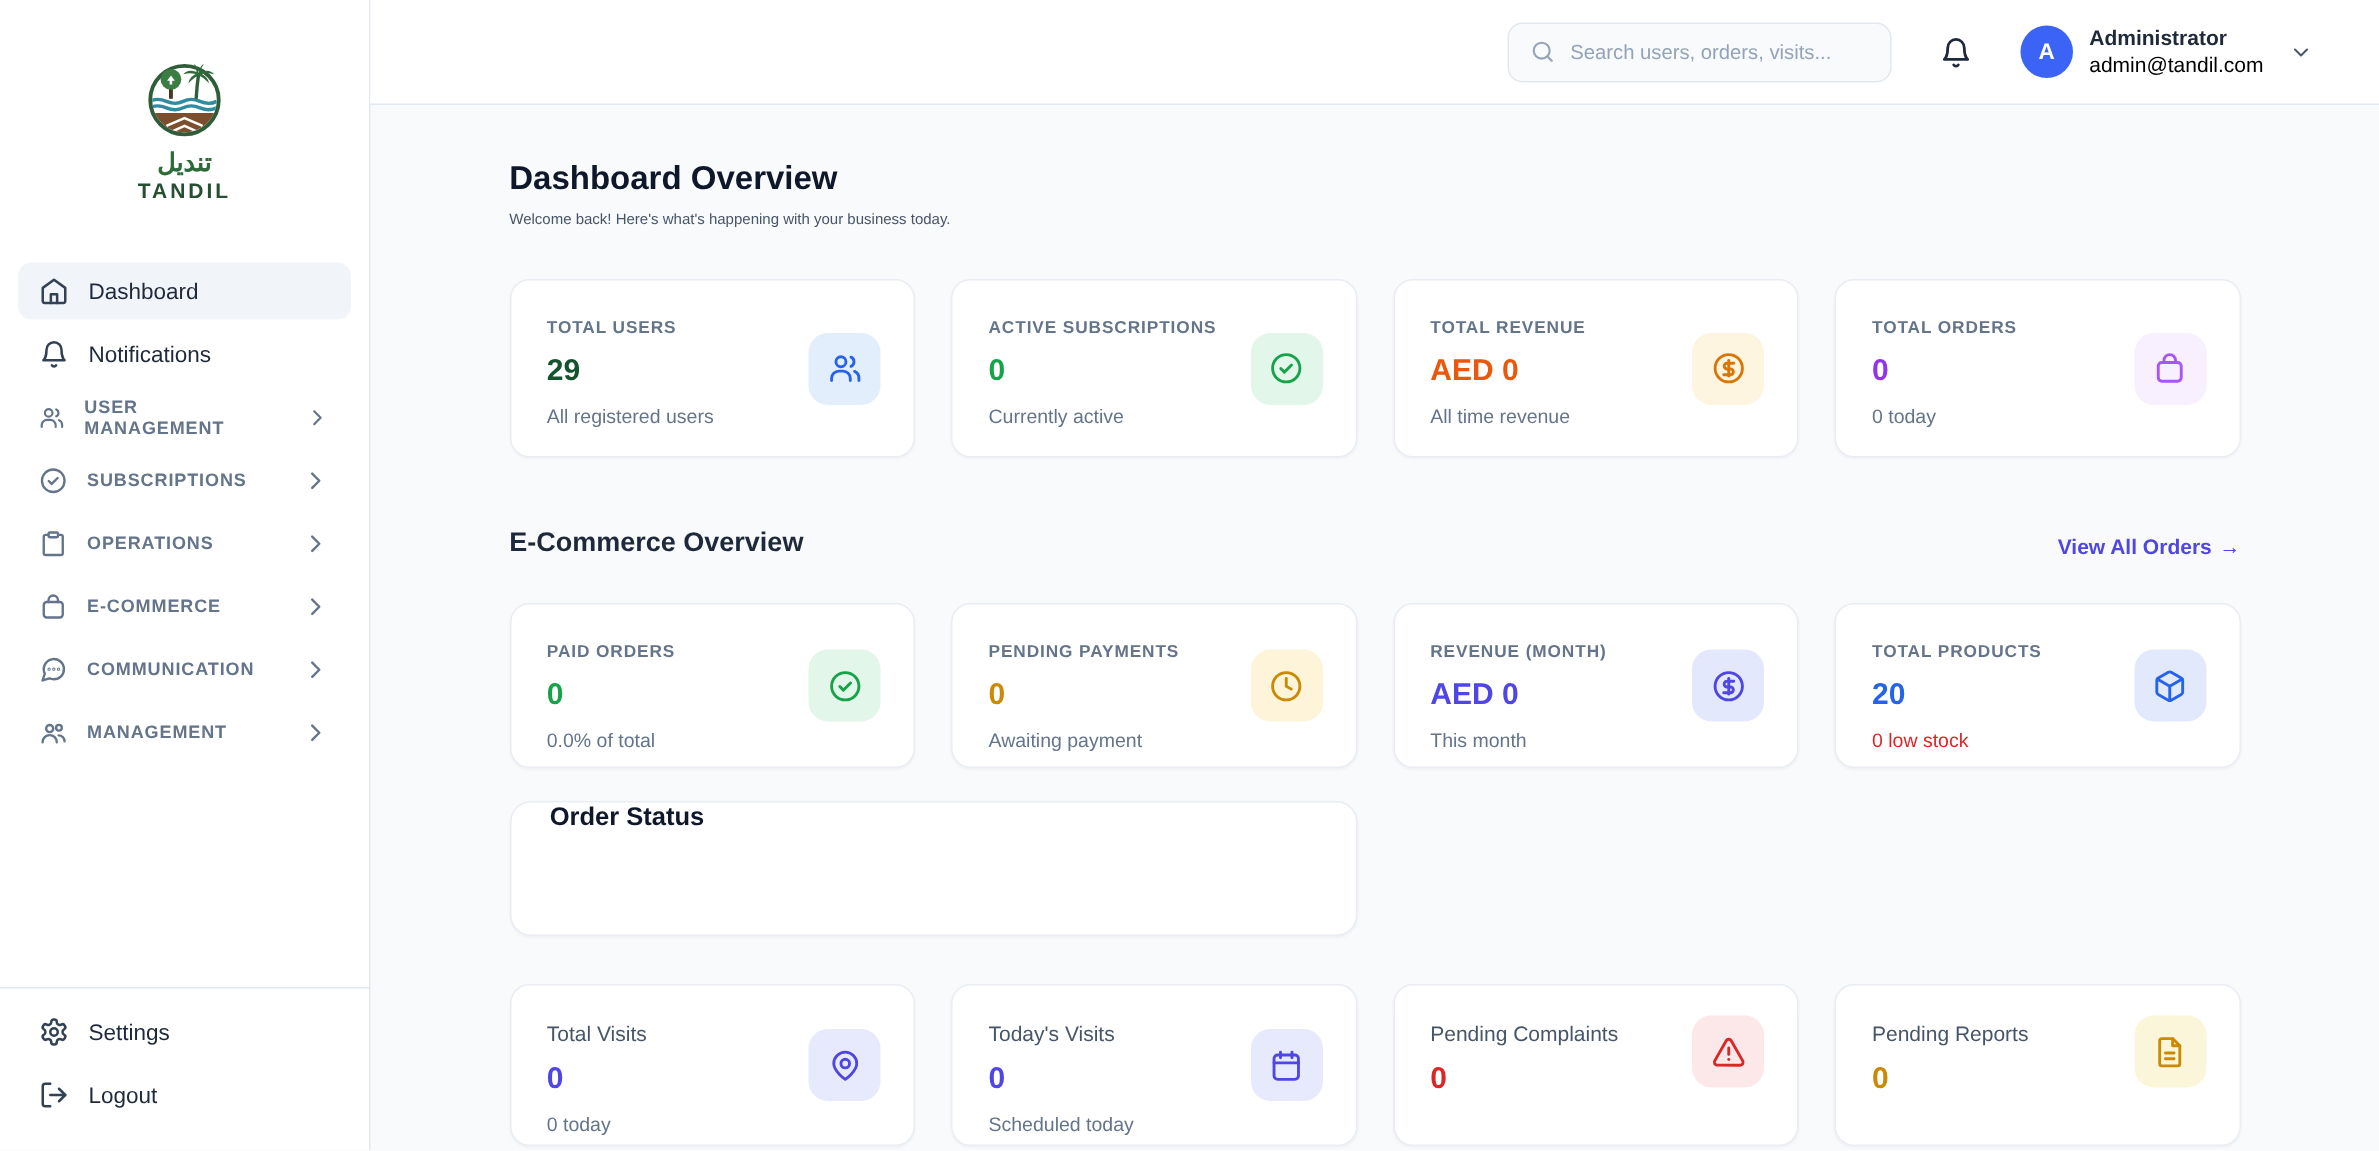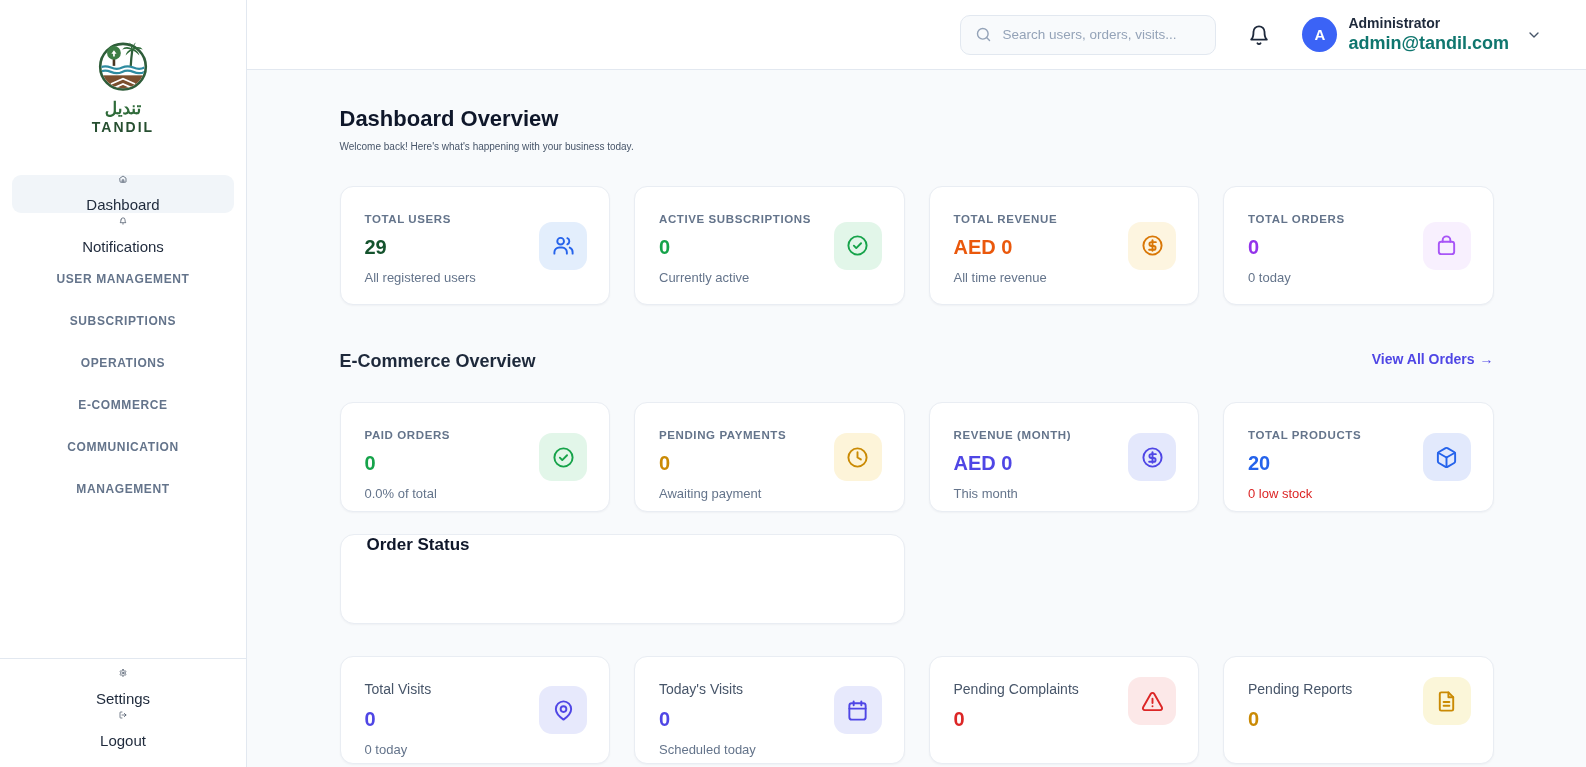--- a/index.html
+++ b/index.html
@@ -20,21 +20,21 @@
     display:flex; flex-direction:column;
   }
   .logo-block { margin-top:34px; display:flex; flex-direction:column; align-items:center; }
   .logo-ar { color:#2f6b3a; font-size:17px; font-weight:bold; margin-top:2px; }
   .logo-en { color:#274f31; font-size:14px; font-weight:bold; letter-spacing:2px; margin-top:0px; }
   .nav { margin-top:40px; padding:0 12px; flex:1; }
   .nav-item {
     display:flex; align-items:center; gap:13px;
     height:38px; margin-bottom:4px; padding:0 14px;
     border-radius:9px; cursor:pointer;
-    font-size:15px; font-weight:500; color:#1e293b;flex-direction:column;
+    font-size:15px; font-weight:500; color:#1e293b;
   }
   .nav-item.active { background:#f1f5f9; }
   .nav-item .ic { width:20px; height:20px; color:#334155; }
   .nav-item.group { font-size:12px; font-weight:700; color:#64748b; letter-spacing:0.6px; }
   .nav-item.group .ic { width:19px; height:19px; color:#64748b; }
   .nav-item .spacer { flex:1; }
   .nav-item .chev { width:14px; height:14px; color:#94a3b8; }
   .sidebar-footer { border-top:1px solid #e2e8f0; padding:10px 12px 14px 12px; }
 
   
@@ -58,21 +58,21 @@
   .bell-btn { background:none; border:none; cursor:pointer; color:#1e293b; }
   .bell-btn .ic { width:22px; height:22px; }
   .user-menu { display:flex; align-items:center; gap:11px; cursor:pointer; }
   .avatar {
     width:35px; height:35px; border-radius:50%;
     display:flex; align-items:center; justify-content:center;
     color:#ffffff; font-size:15px; font-weight:700;
   }
   .user-meta { line-height:1.25; }
   .user-name { font-size:14px; font-weight:700; color:#1e293b; }
-  .user-email { font-size:18px; color:#0f766e;font-weight:bold; }
+  .user-email { font-size:14px; color:#000000; }
   .user-menu .chev { width:16px; height:16px; color:#475569; margin-left:6px; }
 
   
   .content { flex:1; overflow:hidden; padding-top:36px; }
   .container { max-width:1154px; margin:0 auto; }
   .page-title { font-size:22px; font-weight:700; color:#0f172a; }
   .page-subtitle { font-size:10px; color:#475569; margin-top:9px; }
 
   .cards-grid { display:grid; grid-template-columns:repeat(4,1fr); gap:24px; margin-top:34px; }
   .stat-card {
@@ -87,21 +87,21 @@
   .stat-value { font-size:20px; font-weight:700; margin-top:11px; }
   .stat-sub { font-size:13px; color:#64748b; margin-top:11px; }
   .chip {
     position:absolute; right:22px; top:50%; transform:translateY(-50%);
     width:48px; height:48px; border-radius:13px;
     display:flex; align-items:center; justify-content:center;
   }
   .chip.top { top:20px; transform:none; }
   .chip .ic { width:23px; height:23px; }
 
-  .section-head { display:flex; align-items:flex-start; justify-content:space-between; margin-top:46px; }
+  .section-head { display:flex; align-items:flex-end; justify-content:space-between; margin-top:46px; }
   .section-title { font-size:18px; font-weight:700; color:#1e293b; }
   .view-link { font-size:14px; font-weight:700; text-decoration:none; display:flex; align-items:center; gap:5px; }
   .cards-grid.row2 { margin-top:30px; }
 
   .status-grid { display:grid; grid-template-columns:1fr 1fr; gap:24px; margin-top:22px; }
   .status-panel {
     background:#ffffff; border:1px solid #e9edf3; border-radius:14px;
     height:90px; display:flex; align-items:flex-start; padding:0 26px;
     box-shadow:0 1px 2px rgba(15,23,42,0.04);
   }

